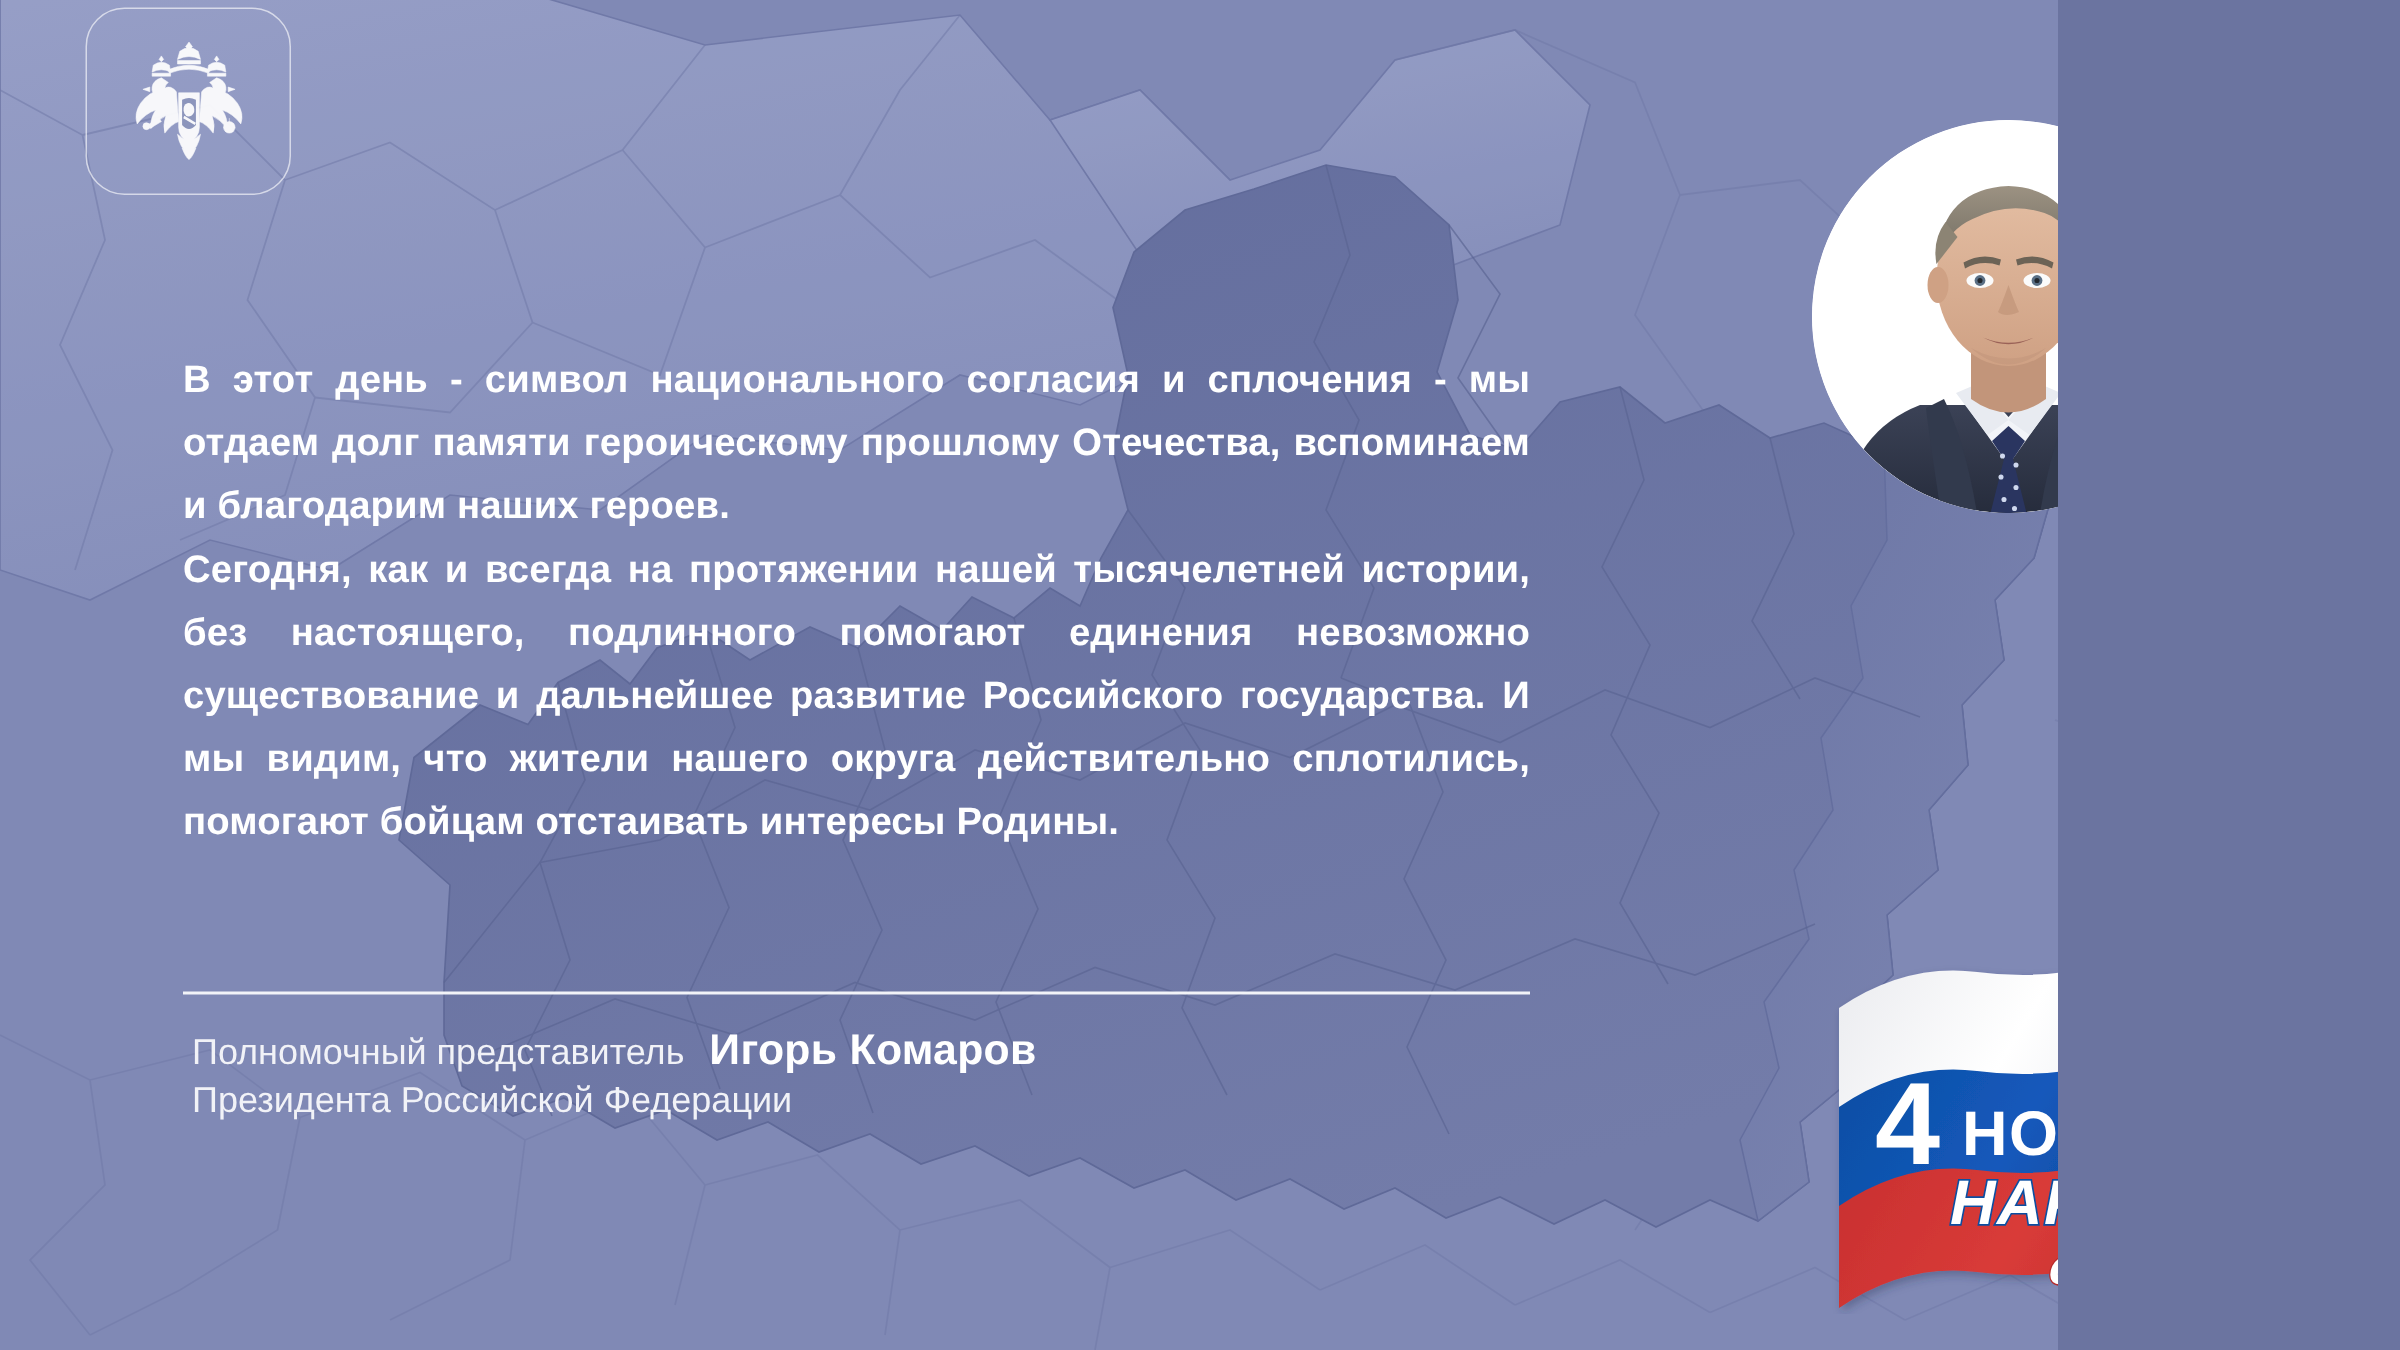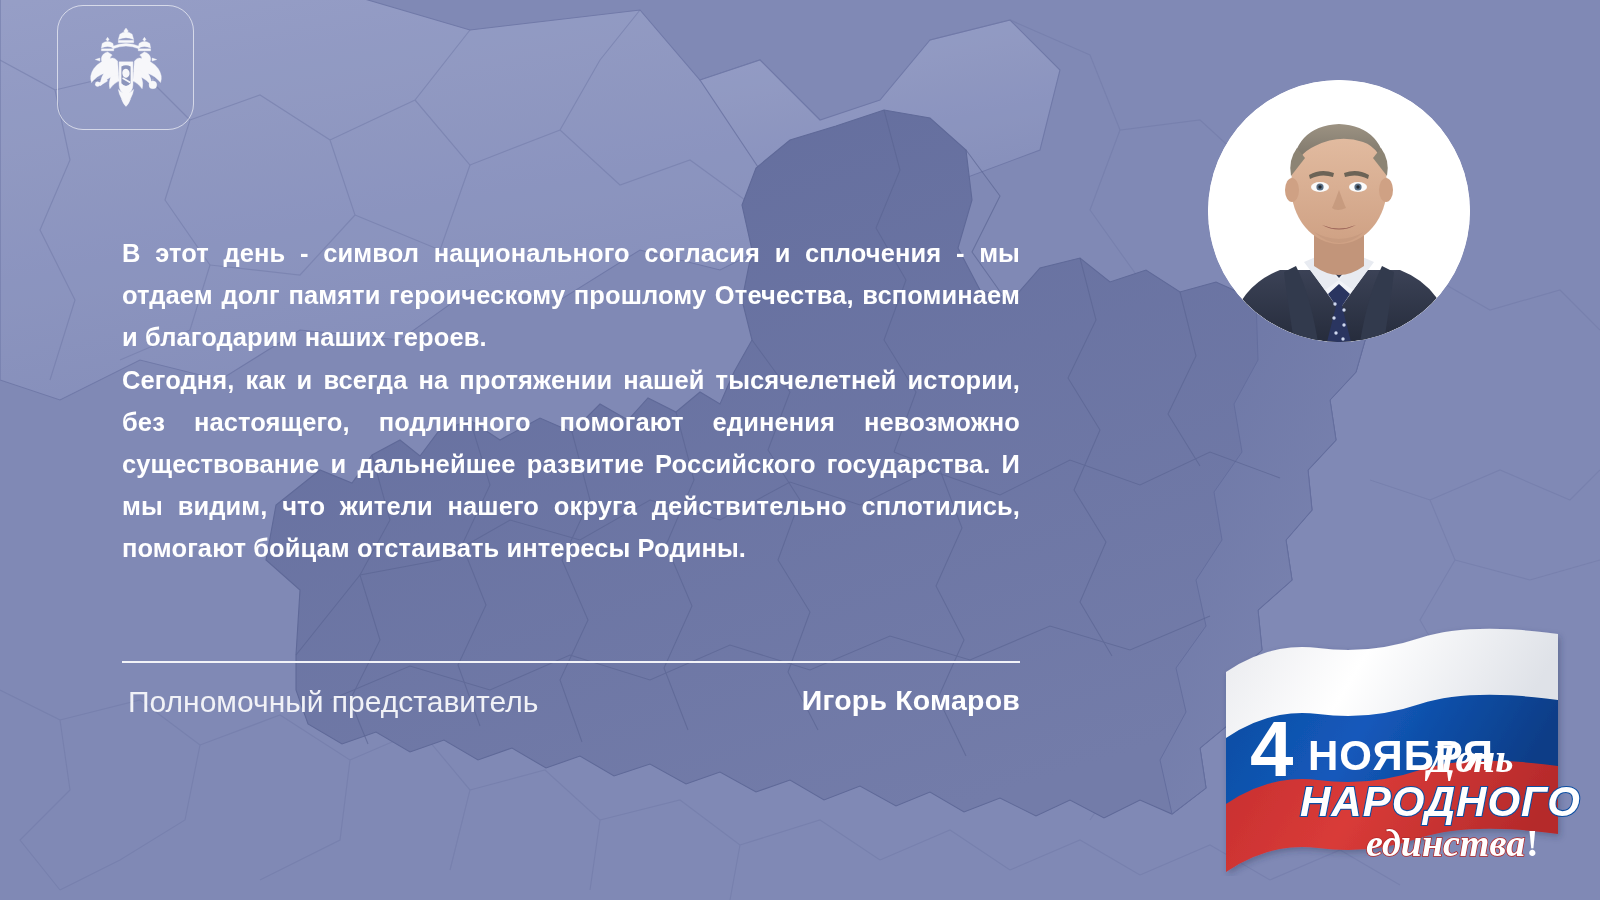--- a/index.html
+++ b/index.html
@@ -3,21 +3,21 @@
 <meta charset="utf-8">
 <title>День народного единства</title>
 <style>
   html, body {
     margin: 0;
     padding: 0;
     background: #6b74a0;
   }
   #stage {
     position: relative;
-    width: 1600px;
+    width: 1372px;
     height: 900px;
     overflow: hidden;
     background: #15803d;
     font-family: "Liberation Sans", "DejaVu Sans", sans-serif;
     text-decoration: underline;
     -webkit-font-smoothing: antialiased;
   }
 
   
   #map-layer {
@@ -92,31 +92,31 @@
 
   
   #credit-block {
     position: absolute;
     left: 128px;
     top: 686px;
     width: 620px;
   }
   .credit-line {
     color: #f1f2f7;
-    font-size: 30px;
+    font-size: 24px;
     line-height: 31.5px;
     font-weight: normal;
     white-space: nowrap;
   }
   #speaker-name {
     position: absolute;
     right: 580px;
     top: 684px;
     width: 420px;
-    text-align: right;
+    text-align: center;
     color: #ffffff;
     font-size: 28.5px;
     font-weight: bold;
     letter-spacing: 0.2px;
   }
 
   
   #flag-badge {
     position: absolute;
     left: 1196px;
@@ -354,20 +354,21 @@
 
   <div id="quote-block">
     <p class="quote-para">В этот день - символ национального согласия и сплочения - мы отдаем долг памяти героическому прошлому Отечества, вспоминаем и благодарим наших героев.</p>
     <p class="quote-para last-justify">Сегодня, как и всегда на протяжении нашей тысячелетней истории, без настоящего, подлинного помогают единения невозможно существование и дальнейшее развитие Российского государства. И мы видим, что жители нашего округа действительно сплотились, помогают бойцам отстаивать интересы Родины.</p>
   </div>
 
   <div id="divider"></div>
 
   <div id="credit-block">
     <div class="credit-line">Полномочный представитель</div>
+    <div class="credit-line">Президента Российской Федерации</div>
   </div>
 
   <div id="speaker-name">Игорь Комаров</div>
 
   <div id="flag-badge">
     <svg viewBox="0 0 392 252" aria-hidden="true">
       <defs>
         <linearGradient id="fw" x1="0" y1="0" x2="1" y2="0.2">
           <stop offset="0%" stop-color="#e9eaee"></stop>
           <stop offset="45%" stop-color="#ffffff"></stop>

